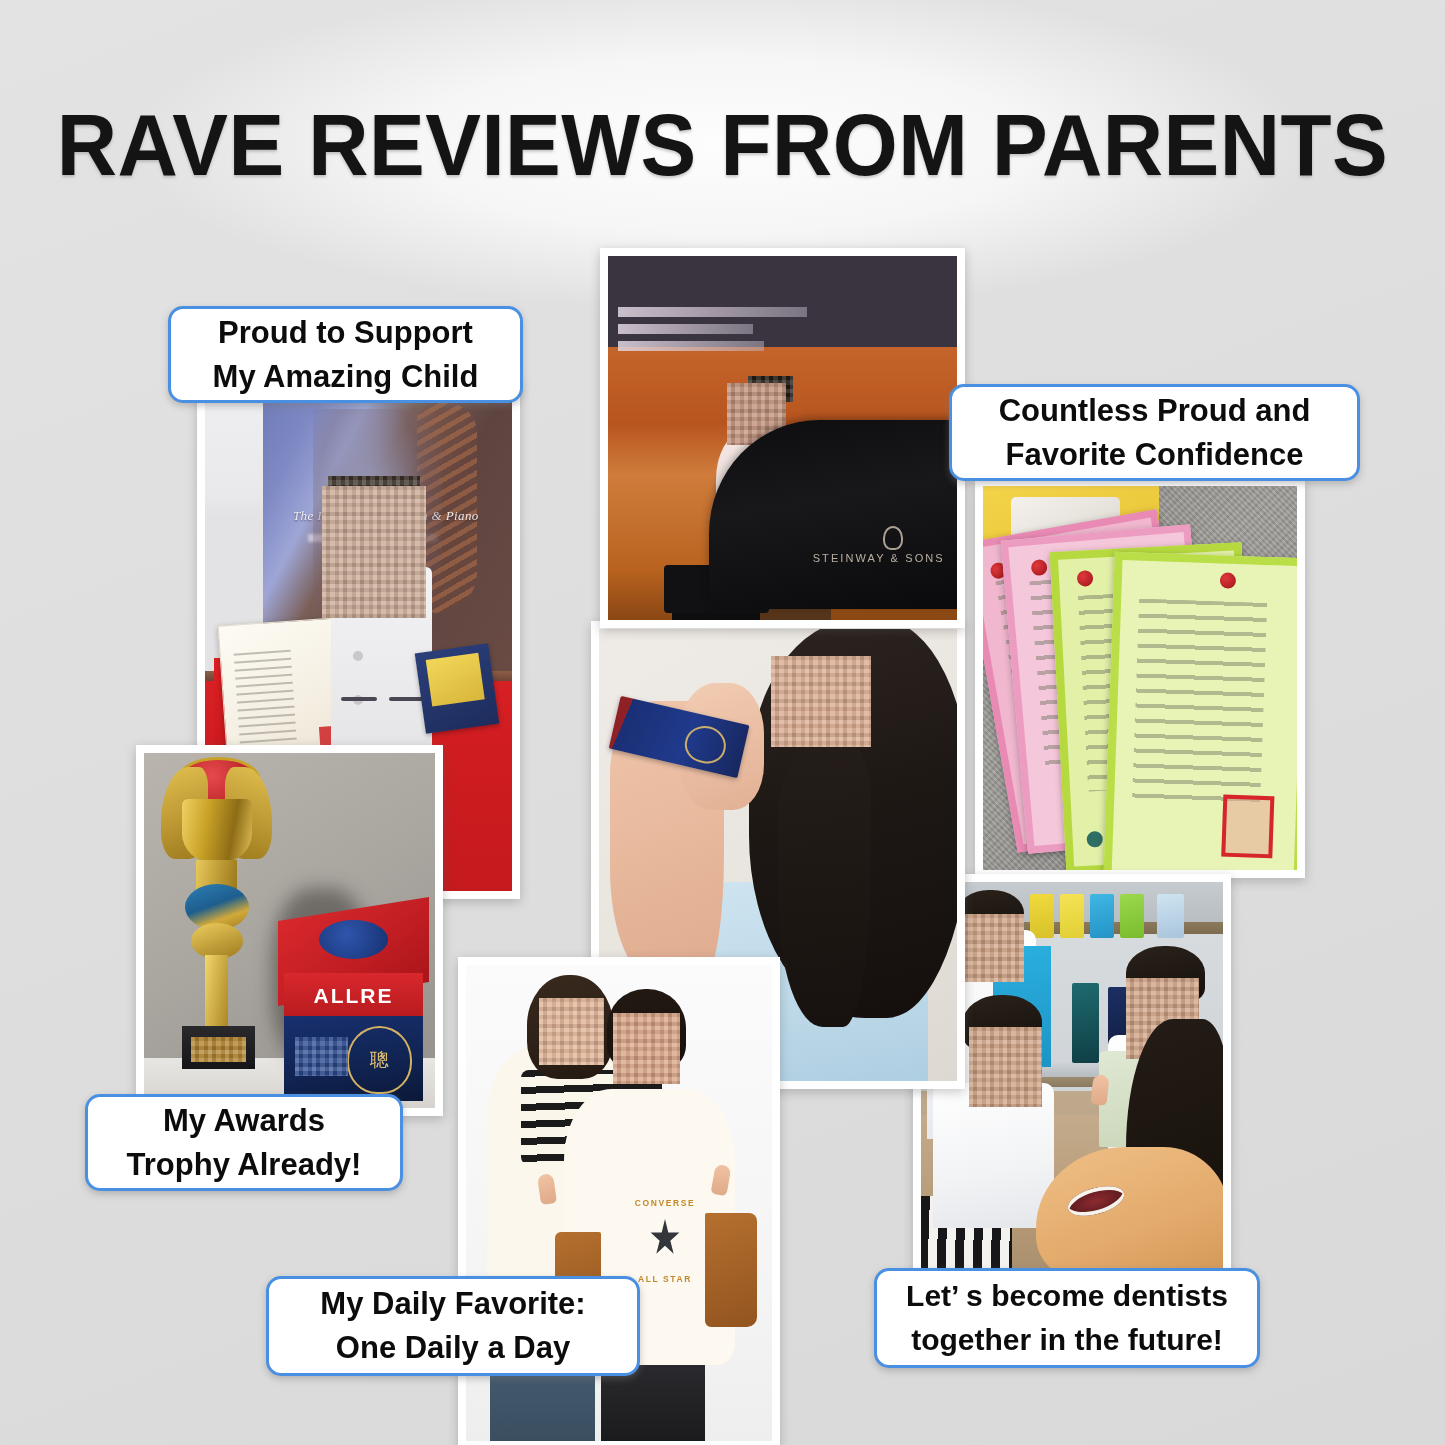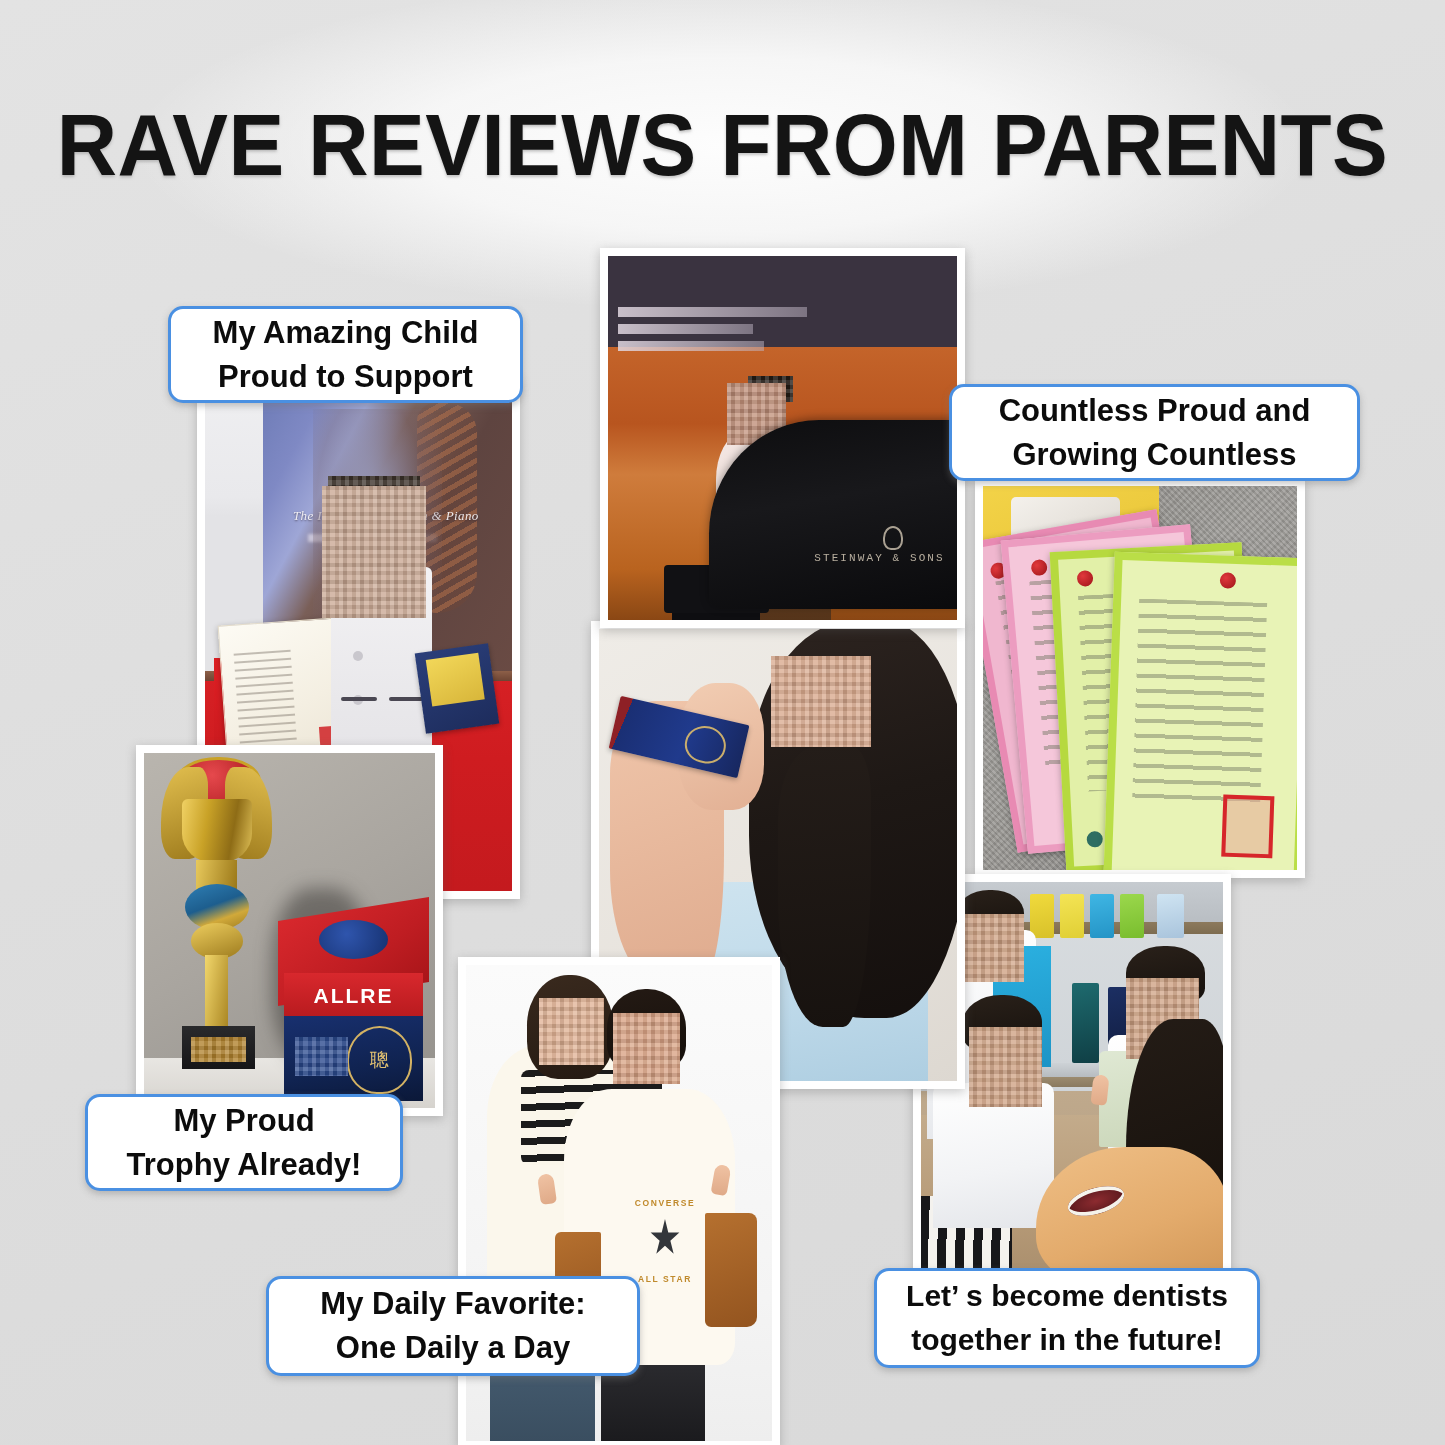--- a/index.html
+++ b/index.html
@@ -168,21 +168,21 @@
   .pn-toptext span:nth-child(2){ width:70%; }
   .pn-toptext span:nth-child(3){ width:76%; }
   .pn-piano {
     position:absolute; right:-4%; bottom:3%; width:75%; height:52%;
     background: linear-gradient(170deg,#0d0d0f 0%, #18181b 42%, #0a0a0c 100%);
     border-radius: 42% 8% 4% 4% / 60% 14% 6% 6%;
     box-shadow: 0 -2px 8px rgba(0,0,0,0.35);
   }
   .pn-brand {
     position:absolute; right:10%; bottom:24%;
-    font-family:Liberation Mono, monospace;
+    font-family:Liberation Sans, sans-serif;
     font-size:11px; letter-spacing:2.1px;
     color:#cfc4b2; opacity:0.88; white-space:nowrap;text-align:right;
   }
   .pn-lyre {
     position:absolute; right:26%; bottom:31%; width:16px; height:20px;
     border:2px solid #cfc4b2; border-radius:50% 50% 40% 40%;
     opacity:0.8;
   }
   .pn-bench {
     position:absolute; left:16%; bottom:2%; width:30%; height:13%;
@@ -600,31 +600,31 @@
       <div class="dt-face pixelate" style="left:16%;top:36%;width:24%;height:20%"></div>
 
       <div class="dt-mann-hair"></div>
       <div class="dt-mannequin">
         <div class="dt-mouth"></div>
       </div>
     </div>
   </div>
 
   <div class="caption" id="cap-proud">
+    <span>Proud to Support</span>
     <span>My Amazing Child</span>
-    <span>Proud to Support</span>
   </div>
 
   <div class="caption" id="cap-awards">
     <span>Countless Proud and</span>
-    <span>Growing Countless</span>
+    <span>Favorite Confidence</span>
   </div>
 
   <div class="caption" id="cap-trophy">
-    <span>My Proud</span>
+    <span>My Awards</span>
     <span>Trophy Already!</span>
   </div>
 
   <div class="caption" id="cap-daily">
     <span>My Daily Favorite:</span>
     <span>One Daily a Day</span>
   </div>
 
   <div class="caption" id="cap-dentists">
     <span>Let’ s become dentists</span>

